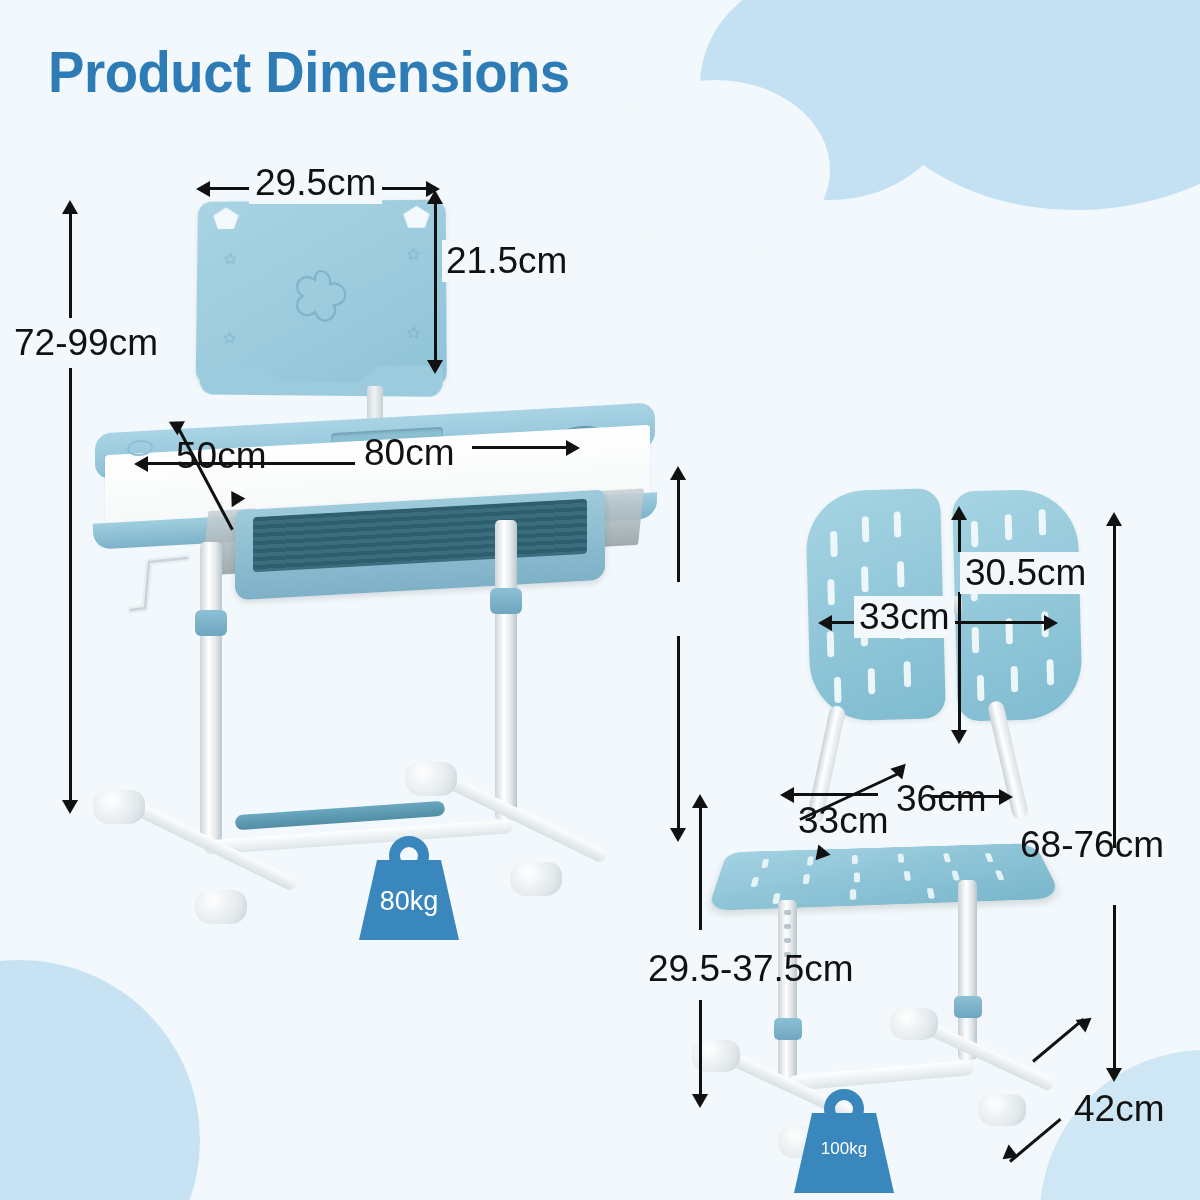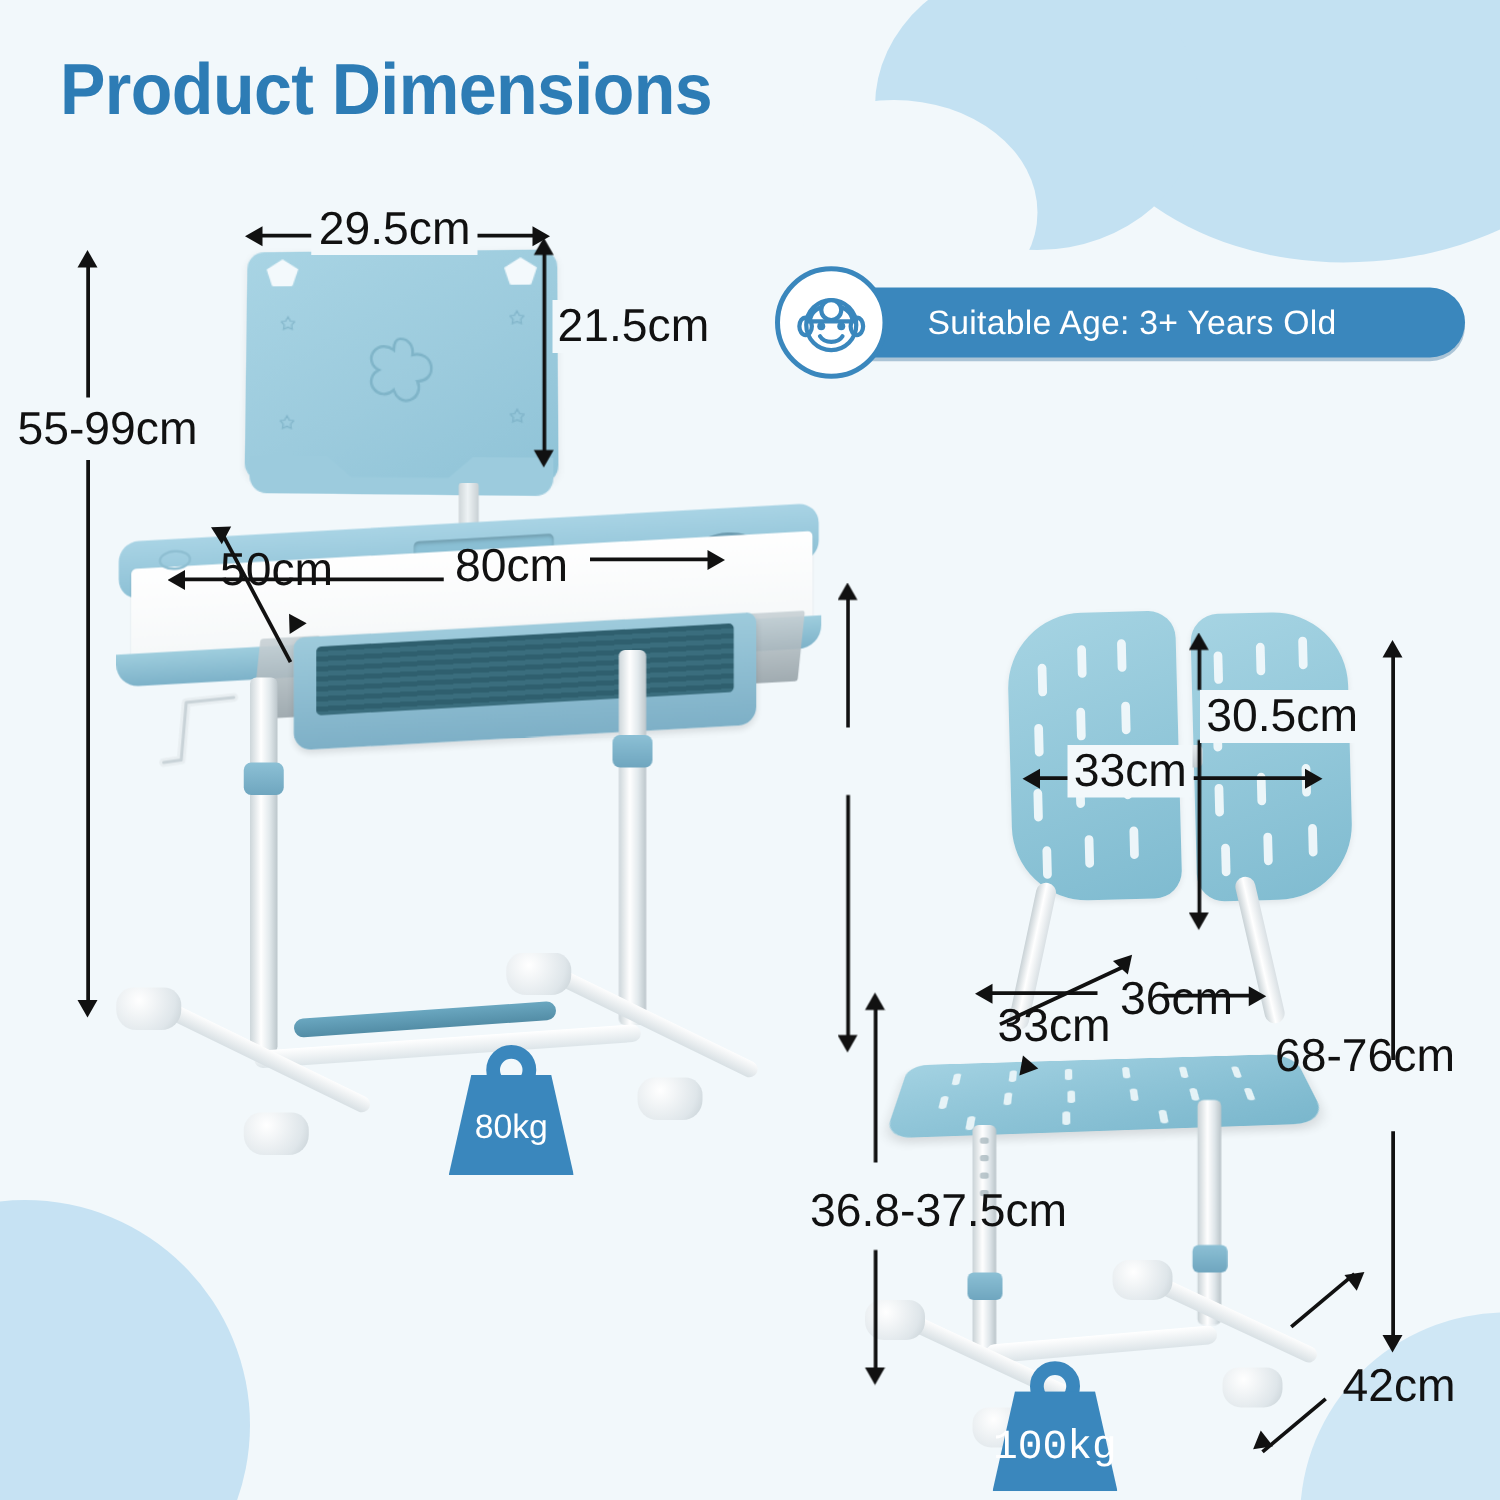--- a/index.html
+++ b/index.html
@@ -94,21 +94,21 @@
     clip-path:polygon(18% 0,82% 0,100% 100%,0 100%);
   }
   .weight .ring{
     position:absolute;left:34px;top:4px;width:40px;height:40px;
     border:11px solid #3a87bd;border-radius:50%;box-sizing:border-box;
   }
   .weight .txt{
     position:absolute;left:0;top:54px;width:108px;
     text-align:center;color:#fff;font-size:27px;
   }
-  .weight.w100 .txt{font-size:33px;font-family:Liberation Mono, monospace;}
+  .weight.w100 .txt{font-size:17px;}
 
   
   .desk{position:absolute;left:85px;top:190px;width:580px;height:750px;}
 
   .bookstand{
     position:absolute;left:110px;top:10px;width:250px;height:185px;
     background:linear-gradient(150deg,#a8d4e4 0%,#9ccbdd 55%,#8fc3d7 100%);
     border-radius:14px;
     transform:perspective(700px) rotateY(-4deg) rotateX(3deg);
     box-shadow:0 2px 6px rgba(0,0,0,.08);
@@ -322,37 +322,20 @@
 <body>
 
 <div id="stage">
 
   <div class="cloud-tr"></div>
   <div class="circle-bl"></div>
   <div class="circle-br"></div>
 
   <div class="title">Product Dimensions</div>
 
-  <div class="age-badge">
-    <div class="age-icon-wrap">
-      <svg width="62" height="62" viewBox="0 0 62 62" aria-hidden="true">
-        <g fill="none" stroke="#3a87bd" stroke-width="3.4">
-          <circle cx="31" cy="33" r="20"></circle>
-          <path d="M14 30 a17 13 0 0 1 34 0 z"></path>
-          <circle cx="31" cy="21" r="8" fill="#ffffff"></circle>
-          <ellipse cx="10.5" cy="34" rx="5" ry="7"></ellipse>
-          <ellipse cx="51.5" cy="34" rx="5" ry="7"></ellipse>
-          <path d="M22 42 a10 8 0 0 0 18 0" stroke-linecap="round"></path>
-        </g>
-        <circle cx="23" cy="34" r="3.2" fill="#3a87bd"></circle>
-        <circle cx="39" cy="34" r="3.2" fill="#3a87bd"></circle>
-      </svg>
-    </div>
-    <div class="label">Suitable Age: 3+ Years Old</div>
-  </div>
 
   <div class="desk">
 
     <div class="bookstand">
       <div class="bs-notch l"></div>
       <div class="bs-notch r"></div>
       <svg class="bs-flower" viewBox="0 0 62 62">
         <path d="M31 6 C38 6 42 12 41 19 C48 17 55 21 56 28 C57 35 52 40 45 40
                  C48 46 45 53 39 55 C33 57 28 53 26 47 C21 52 14 51 10 46
                  C6 41 8 34 14 31 C8 28 6 21 10 16 C14 11 21 11 26 15 C26 9 28 6 31 6 Z" fill="none" stroke="#7fb4c8" stroke-width="2.2"></path>
@@ -483,21 +466,21 @@
 
   <div class="vline" style="left:434px;top:196px;height:170px;"></div>
   <div class="arw arw-up" style="left:427px;top:190px;"></div>
   <div class="arw arw-dn" style="left:427px;top:360px;"></div>
   <div class="dim big" style="left:442px;top:240px;background:#f2f8fb;padding:0 4px;">21.5cm</div>
 
   <div class="vline" style="left:69px;top:206px;height:112px;"></div>
   <div class="vline" style="left:69px;top:368px;height:440px;"></div>
   <div class="arw arw-up" style="left:62px;top:200px;"></div>
   <div class="arw arw-dn" style="left:62px;top:800px;"></div>
-  <div class="dim big" style="left:14px;top:322px;">55-99cm</div>
+  <div class="dim big" style="left:14px;top:322px;">72-99cm</div>
 
   <div class="dline" style="left:177px;top:424px;width:118px;transform:rotate(62deg);"></div>
   <div class="arw arw-lf" style="left:168px;top:417px;transform:rotate(28deg);"></div>
   <div class="arw arw-dn" style="left:227px;top:494px;transform:rotate(28deg);"></div>
   <div class="dim big" style="left:176px;top:435px;">50cm</div>
 
   <div class="hline" style="left:145px;top:462px;width:210px;"></div>
   <div class="hline" style="left:472px;top:446px;width:100px;"></div>
   <div class="arw arw-lf" style="left:134px;top:456px;"></div>
   <div class="arw arw-rt" style="left:566px;top:440px;"></div>
@@ -540,21 +523,21 @@
   <div class="vline" style="left:1113px;top:518px;height:330px;"></div>
   <div class="vline" style="left:1113px;top:905px;height:170px;"></div>
   <div class="arw arw-up" style="left:1106px;top:512px;"></div>
   <div class="arw arw-dn" style="left:1106px;top:1068px;"></div>
   <div class="dim big" style="left:1020px;top:824px;">68-76cm</div>
 
   <div class="vline" style="left:699px;top:800px;height:130px;"></div>
   <div class="vline" style="left:699px;top:1000px;height:100px;"></div>
   <div class="arw arw-up" style="left:692px;top:794px;"></div>
   <div class="arw arw-dn" style="left:692px;top:1094px;"></div>
-  <div class="dim big" style="left:648px;top:948px;">36.8-37.5cm</div>
+  <div class="dim big" style="left:648px;top:948px;">29.5-37.5cm</div>
 
   <div class="dline" style="left:1033px;top:1060px;width:66px;transform:rotate(-40deg);"></div>
   <div class="arw arw-up" style="left:1078px;top:1015px;transform:rotate(52deg);"></div>
   <div class="dline" style="left:1010px;top:1160px;width:66px;transform:rotate(-40deg);"></div>
   <div class="arw arw-dn" style="left:1000px;top:1148px;transform:rotate(52deg);"></div>
   <div class="dim big" style="left:1074px;top:1088px;">42cm</div>
 
   <div class="weight w100" style="left:790px;top:1085px;">
     <div class="ring"></div>
     <div class="body"></div>

